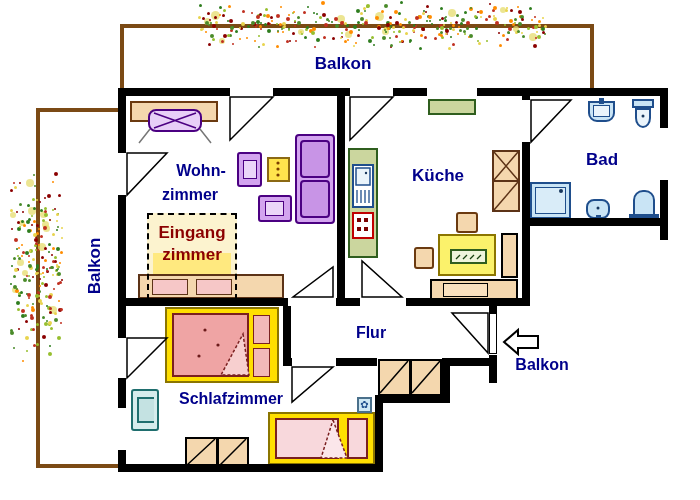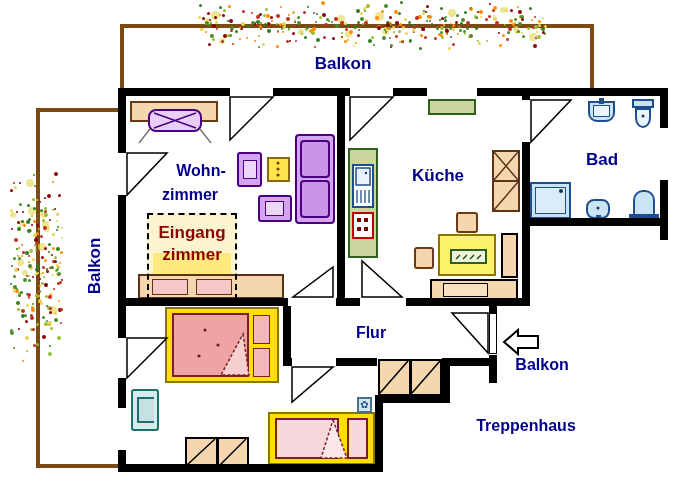--- a/index.html
+++ b/index.html
@@ -724,16 +724,16 @@
   </svg>
 
   <div class="lbl lg" style="left:343px;top:64px">Balkon</div>
   <div class="lbl lg vert" style="left:95px;top:266px">Balkon</div>
   <div class="lbl" style="left:201px;top:171px">Wohn-</div>
   <div class="lbl" style="left:190px;top:195px">zimmer</div>
   <div class="lbl lg" style="left:438px;top:176px">Küche</div>
   <div class="lbl lg" style="left:602px;top:160px">Bad</div>
   <div class="lbl lg red" style="left:192px;top:233px">Eingang</div>
   <div class="lbl lg red" style="left:192px;top:255px">zimmer</div>
+  <div class="lbl" style="left:231px;top:399px">Schlafzimmer</div>
   <div class="lbl" style="left:371px;top:333px">Flur</div>
   <div class="lbl" style="left:542px;top:365px">Balkon</div>
-  <div class="lbl" style="left:526px;top:426px">Treppenhaus</div>
 </div>
 
 </body></html>

